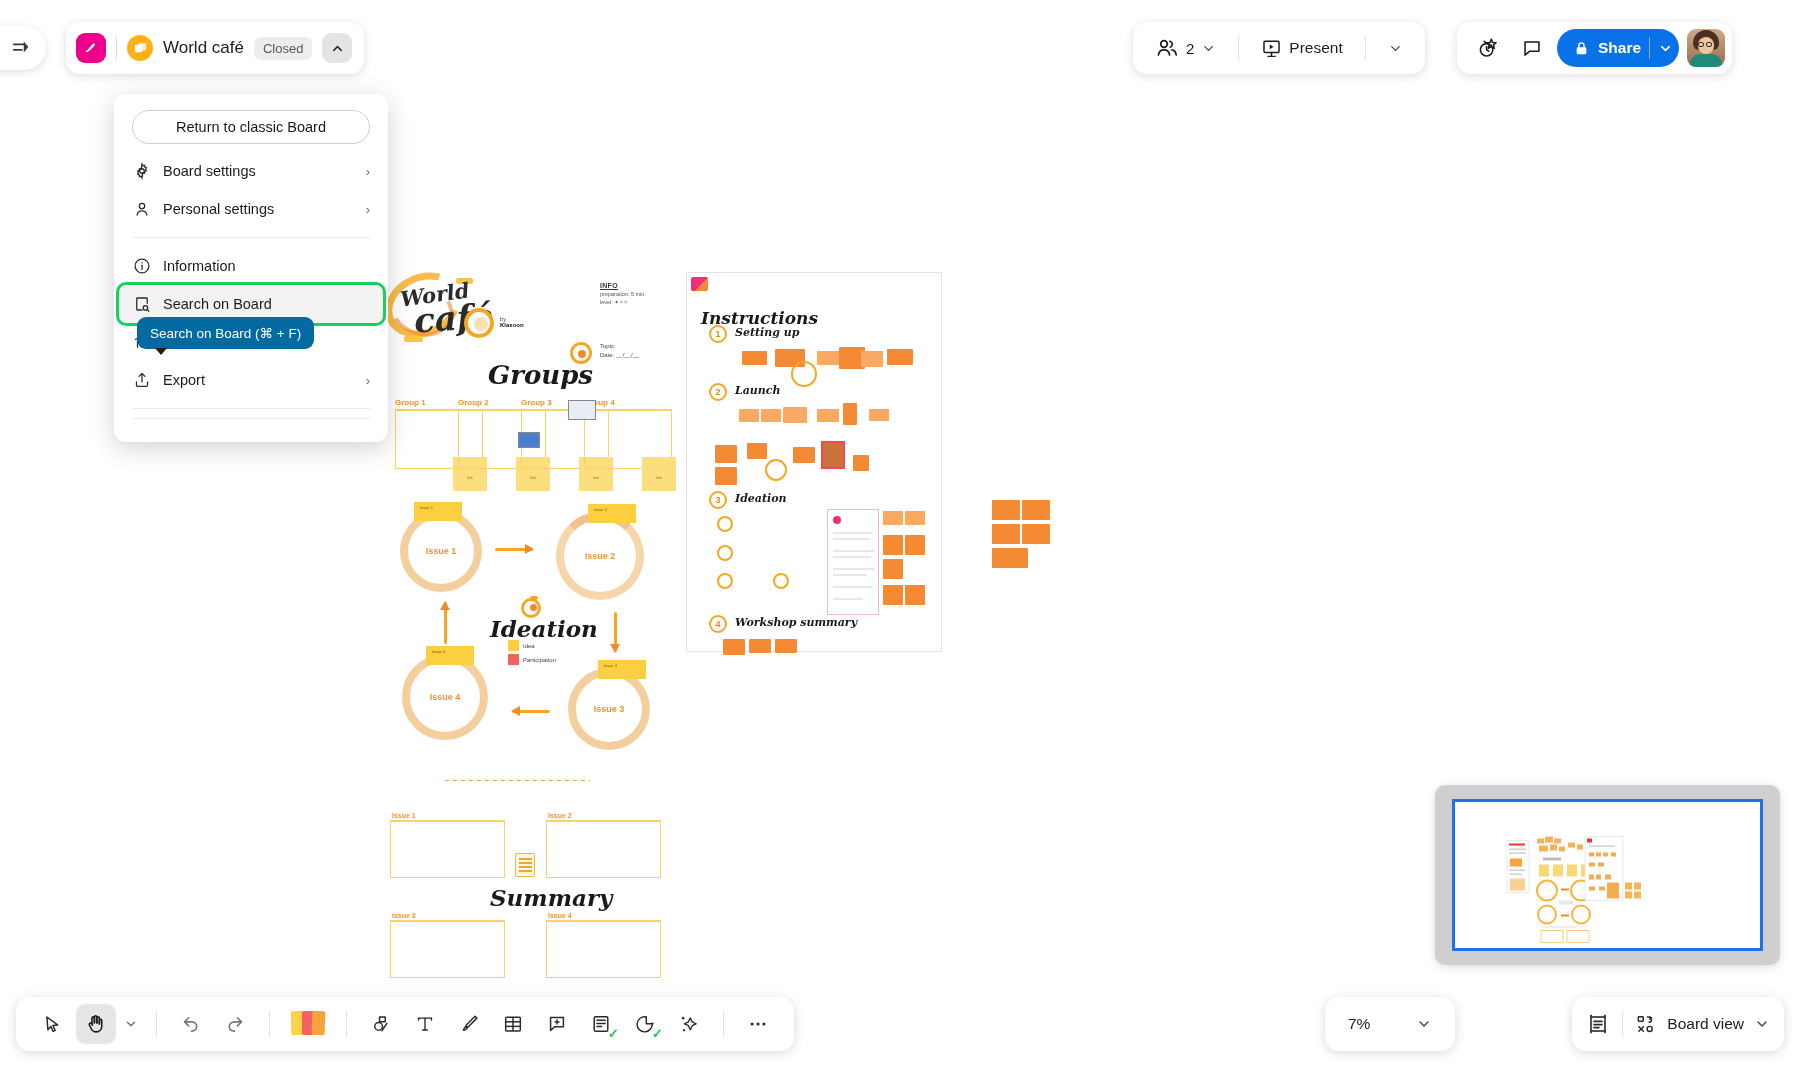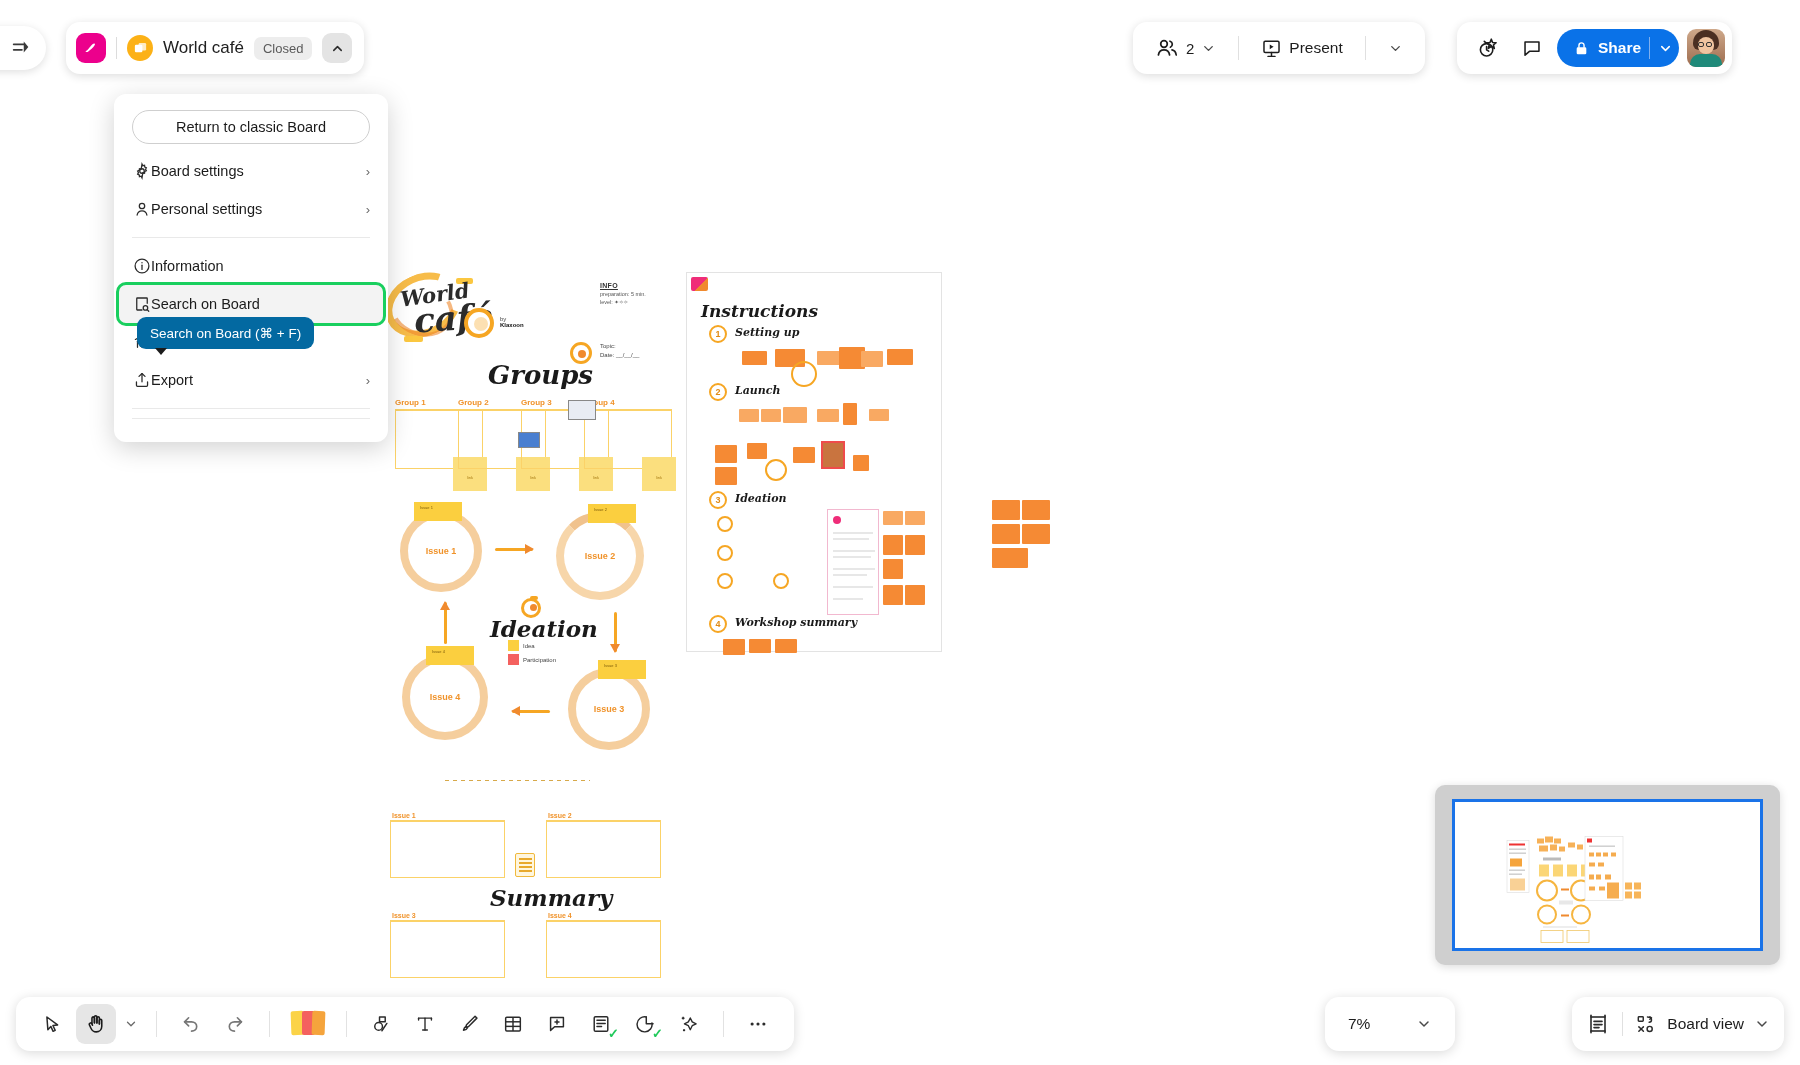--- a/index.html
+++ b/index.html
@@ -131,21 +131,21 @@
   .sum-ico:after{ content:""; position:absolute; left:3px; top:4px; width:13px; height:2px;
     background:#e8a92c; box-shadow:0 4px 0 #e8a92c, 0 8px 0 #e8a92c, 0 12px 0 #e8a92c;}
 
   
   .instr-sheet {
     position:absolute; left:686px; top:272px; width:256px; height:380px;
     background:#fff; border:1px solid #e3e3e3;
   }
   .instr-badge { position:absolute; left:4px; top:4px; width:17px; height:14px;
     background:linear-gradient(135deg,#ef2d79 0 55%,#f08a2e 55% 100%); border-radius:2px;}
-  .instr-title { position:absolute; left:14px; top:28px; font-size:17px; }
+  .instr-title { position:absolute; left:14px; top:35px; font-size:17px; }
   .step-num {
     position:absolute; width:18px; height:18px; border-radius:50%;
     border:2px solid #f6a623; color:#e08a14; font-size:9px; font-weight:700;
     display:flex; align-items:center; justify-content:center; background:#fff;
   }
   .step-title { position:absolute; font-size:11px; }
   .onote { position:absolute; background:#f58a34; border-radius:1px; }
   .onote.pale { background:#f9a962; }
   .ocircle { position:absolute; border-radius:50%; border:2px solid #f6a623; }
   .pdoc { position:absolute; background:#fff; border:1px solid #f2b8cf; }
@@ -186,21 +186,21 @@
     box-shadow:0 6px 26px rgba(0,0,0,.18); padding:16px 0 14px; z-index:25;
   }
   .menu-top { padding:0 18px 8px; }
   .return-btn {
     width:100%; height:34px; border:1px solid #cfcfcf; border-radius:19px;
     background:#fff; font-size:14.5px; color:#1b1b1b; cursor:pointer;
     font-family:"Liberation Sans", sans-serif;
   }
   .menu-sep { height:1px; background:#e9e9e9; margin:9px 18px; }
   .menu-item {
-    display:flex; align-items:center; gap:0;
+    display:flex; align-items:center; gap:12px;
     padding:0 18px; height:38px; cursor:pointer; position:relative;
   }
   .menu-label { font-size:14.5px; color:#1b1b1b; white-space:nowrap; }
   .menu-chev { margin-left:auto; color:#6b6b6b; font-size:13px; }
   .mi-icon { width:19px; height:19px; display:flex; align-items:center; justify-content:center;
     flex:0 0 19px; color:#2b2b2b; }
 
   .menu-item.highlight {
     background:#f3f3f3; outline:3px solid #19cf5e; border-radius:7px;
     margin:0 5px; padding:0 13px;

